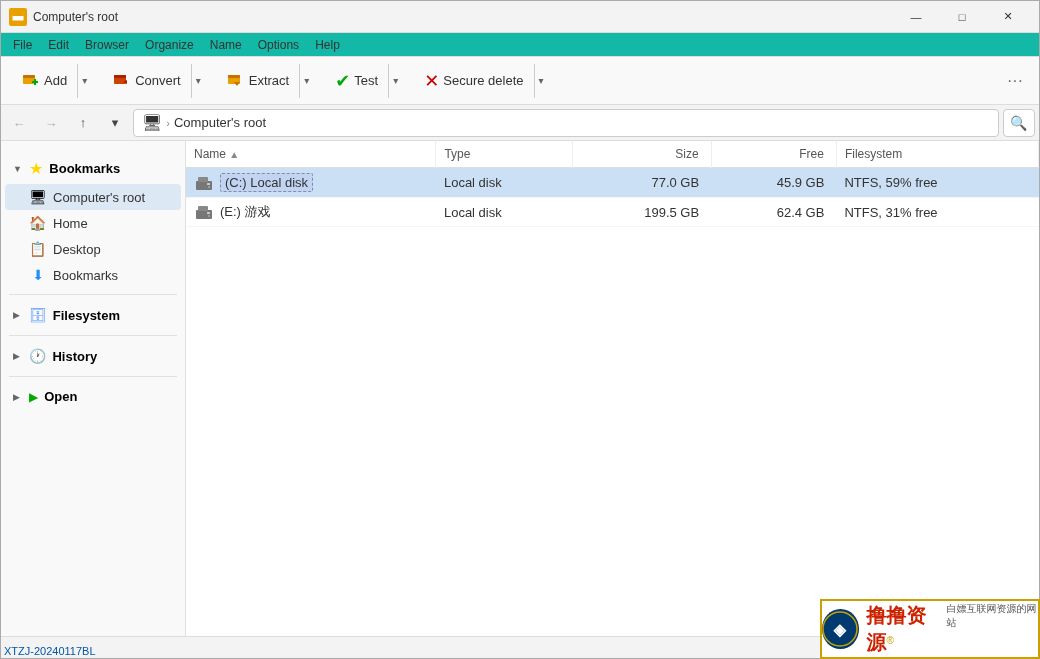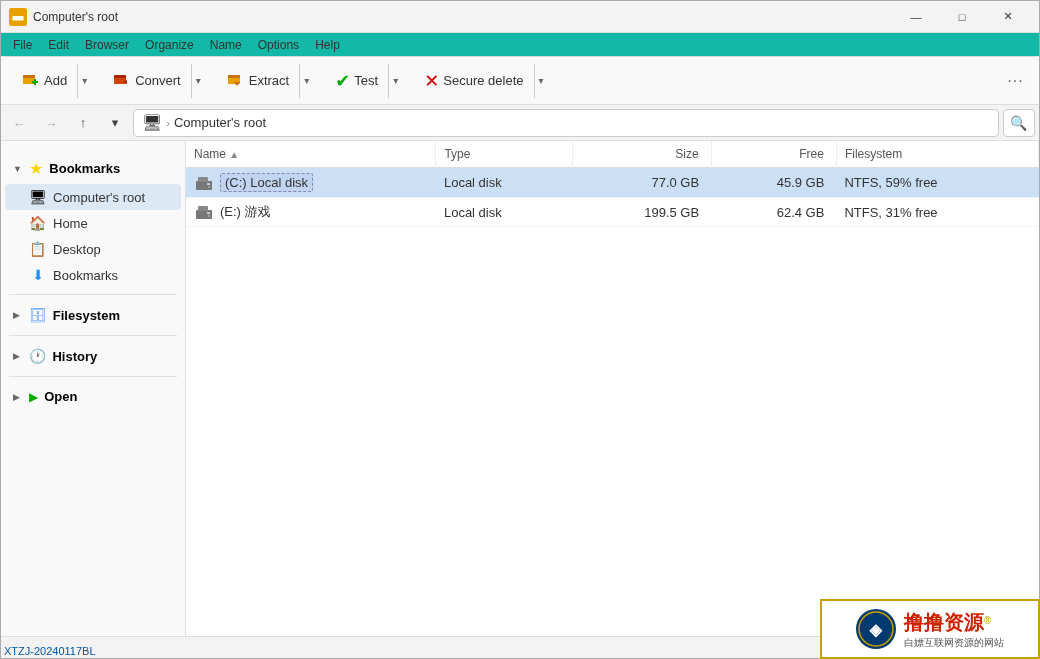--- a/index.html
+++ b/index.html
@@ -369,21 +369,20 @@
       display: flex;
       align-items: center;
       justify-content: center;
       color: white;
       font-size: 18px;
       font-weight: bold;
     }
 
     .watermark-text {
       display: flex;
-      flex-direction: column;
     }
 
     .col-size { text-align: right; padding-right: 12px !important; }
     .col-free { text-align: right; padding-right: 12px !important; }
 
     .th-name-arrow { font-size: 10px; color: #888; }
 
     .sidebar-top-spacer { height: 4px; }
   </style>
 </head>

